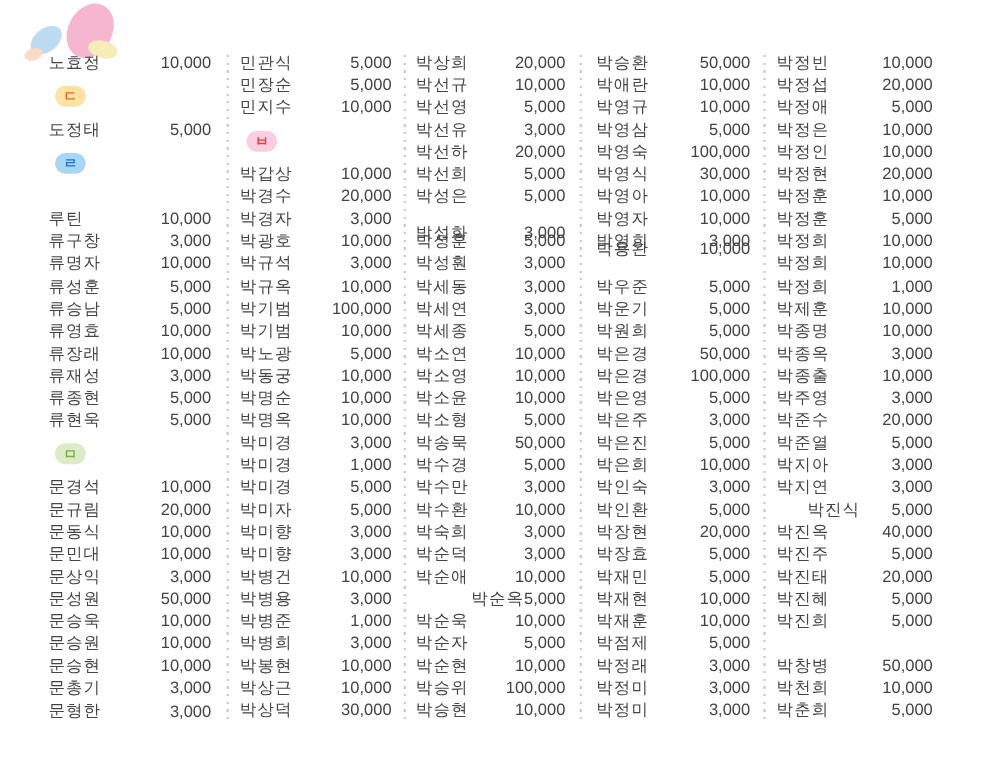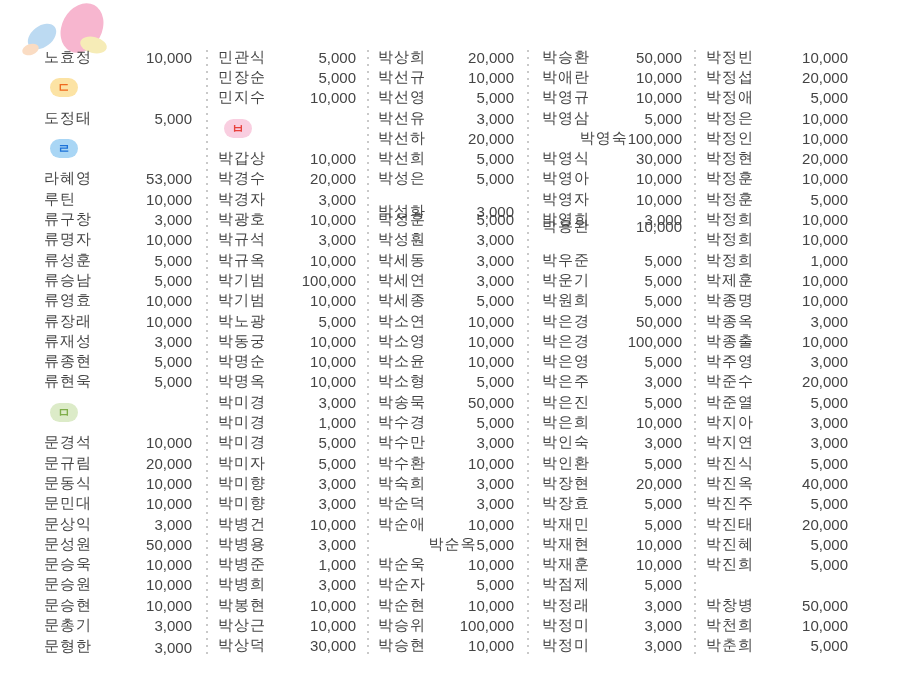--- a/index.html
+++ b/index.html
@@ -58,24 +58,20 @@
       <div class="entry badge-wrap" style="top: 20.3px; height: 40.6px;">
         <span class="badge" style="background: rgb(252, 227, 164); color: rgb(238, 106, 31);">ㄷ</span>
       </div>
       <div class="entry" style="top: 60.9px; height: 20.3px;">
         <span class="dname">도정태</span>
         <span class="damount">5,000</span>
       </div>
       <div class="entry badge-wrap" style="top: 81.2px; height: 40.6px;">
         <span class="badge" style="background: rgb(169, 214, 245); color: rgb(30, 115, 216);">ㄹ</span>
       </div>
-      <div class="entry" style="top: 121.8px; height: 20.3px;">
-        <span class="dname">라혜영</span>
-        <span class="damount">53,000</span>
-      </div>
       <div class="entry" style="top: 142.1px; height: 20.3px;">
         <span class="dname">루틴</span>
         <span class="damount">10,000</span>
       </div>
       <div class="entry" style="top: 162.4px; height: 20.3px;">
         <span class="dname">류구창</span>
         <span class="damount">3,000</span>
       </div>
       <div class="entry" style="top: 182.7px; height: 20.3px;">
         <span class="dname">류명자</span>
@@ -409,21 +405,21 @@
         <span class="damount">10,000</span>
       </div>
       <div class="entry" style="top: 40.6px; height: 20.3px;">
         <span class="dname">박영규</span>
         <span class="damount">10,000</span>
       </div>
       <div class="entry" style="top: 60.9px; height: 20.3px;">
         <span class="dname">박영삼</span>
         <span class="damount">5,000</span>
       </div>
-      <div class="entry" style="top: 81.2px; height: 20.3px; justify-content: flex-end;">
+      <div class="entry" style="top: 81.2px; height: 20.3px;">
         <span class="dname">박영숙</span>
         <span class="damount">100,000</span>
       </div>
       <div class="entry" style="top: 101.5px; height: 20.3px;">
         <span class="dname">박영식</span>
         <span class="damount">30,000</span>
       </div>
       <div class="entry" style="top: 121.8px; height: 20.3px;">
         <span class="dname">박영아</span>
         <span class="damount">10,000</span>
@@ -596,21 +592,21 @@
         <span class="damount">5,000</span>
       </div>
       <div class="entry" style="top: 365.4px; height: 20.3px;">
         <span class="dname">박지아</span>
         <span class="damount">3,000</span>
       </div>
       <div class="entry" style="top: 385.7px; height: 20.3px;">
         <span class="dname">박지연</span>
         <span class="damount">3,000</span>
       </div>
-      <div class="entry" style="top: 406px; height: 20.3px;">
+      <div class="entry" style="top: 406px; height: 20.3px; margin-left: 28px;">
         <span class="dname">박진식</span>
         <span class="damount">5,000</span>
       </div>
       <div class="entry" style="top: 426.3px; height: 20.3px;">
         <span class="dname">박진옥</span>
         <span class="damount">40,000</span>
       </div>
       <div class="entry" style="top: 446.6px; height: 20.3px;">
         <span class="dname">박진주</span>
         <span class="damount">5,000</span>

